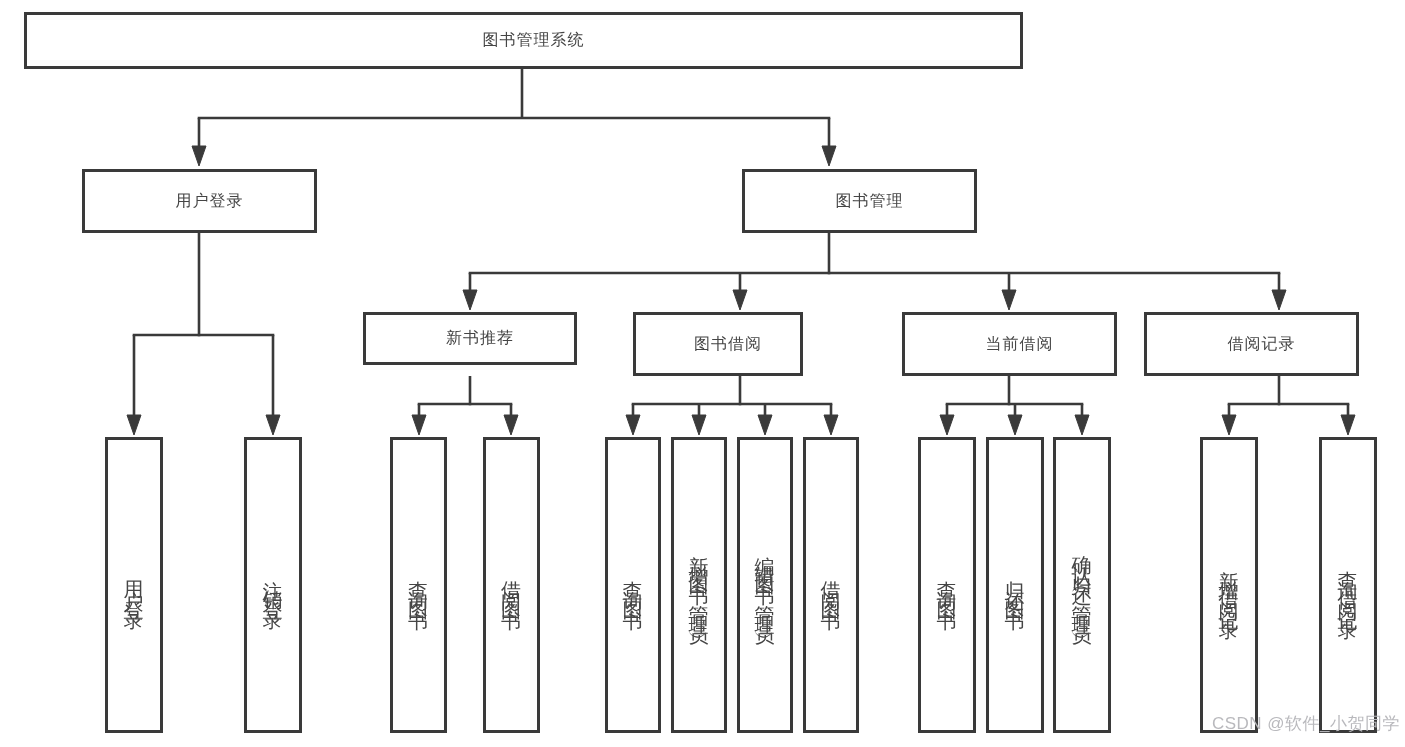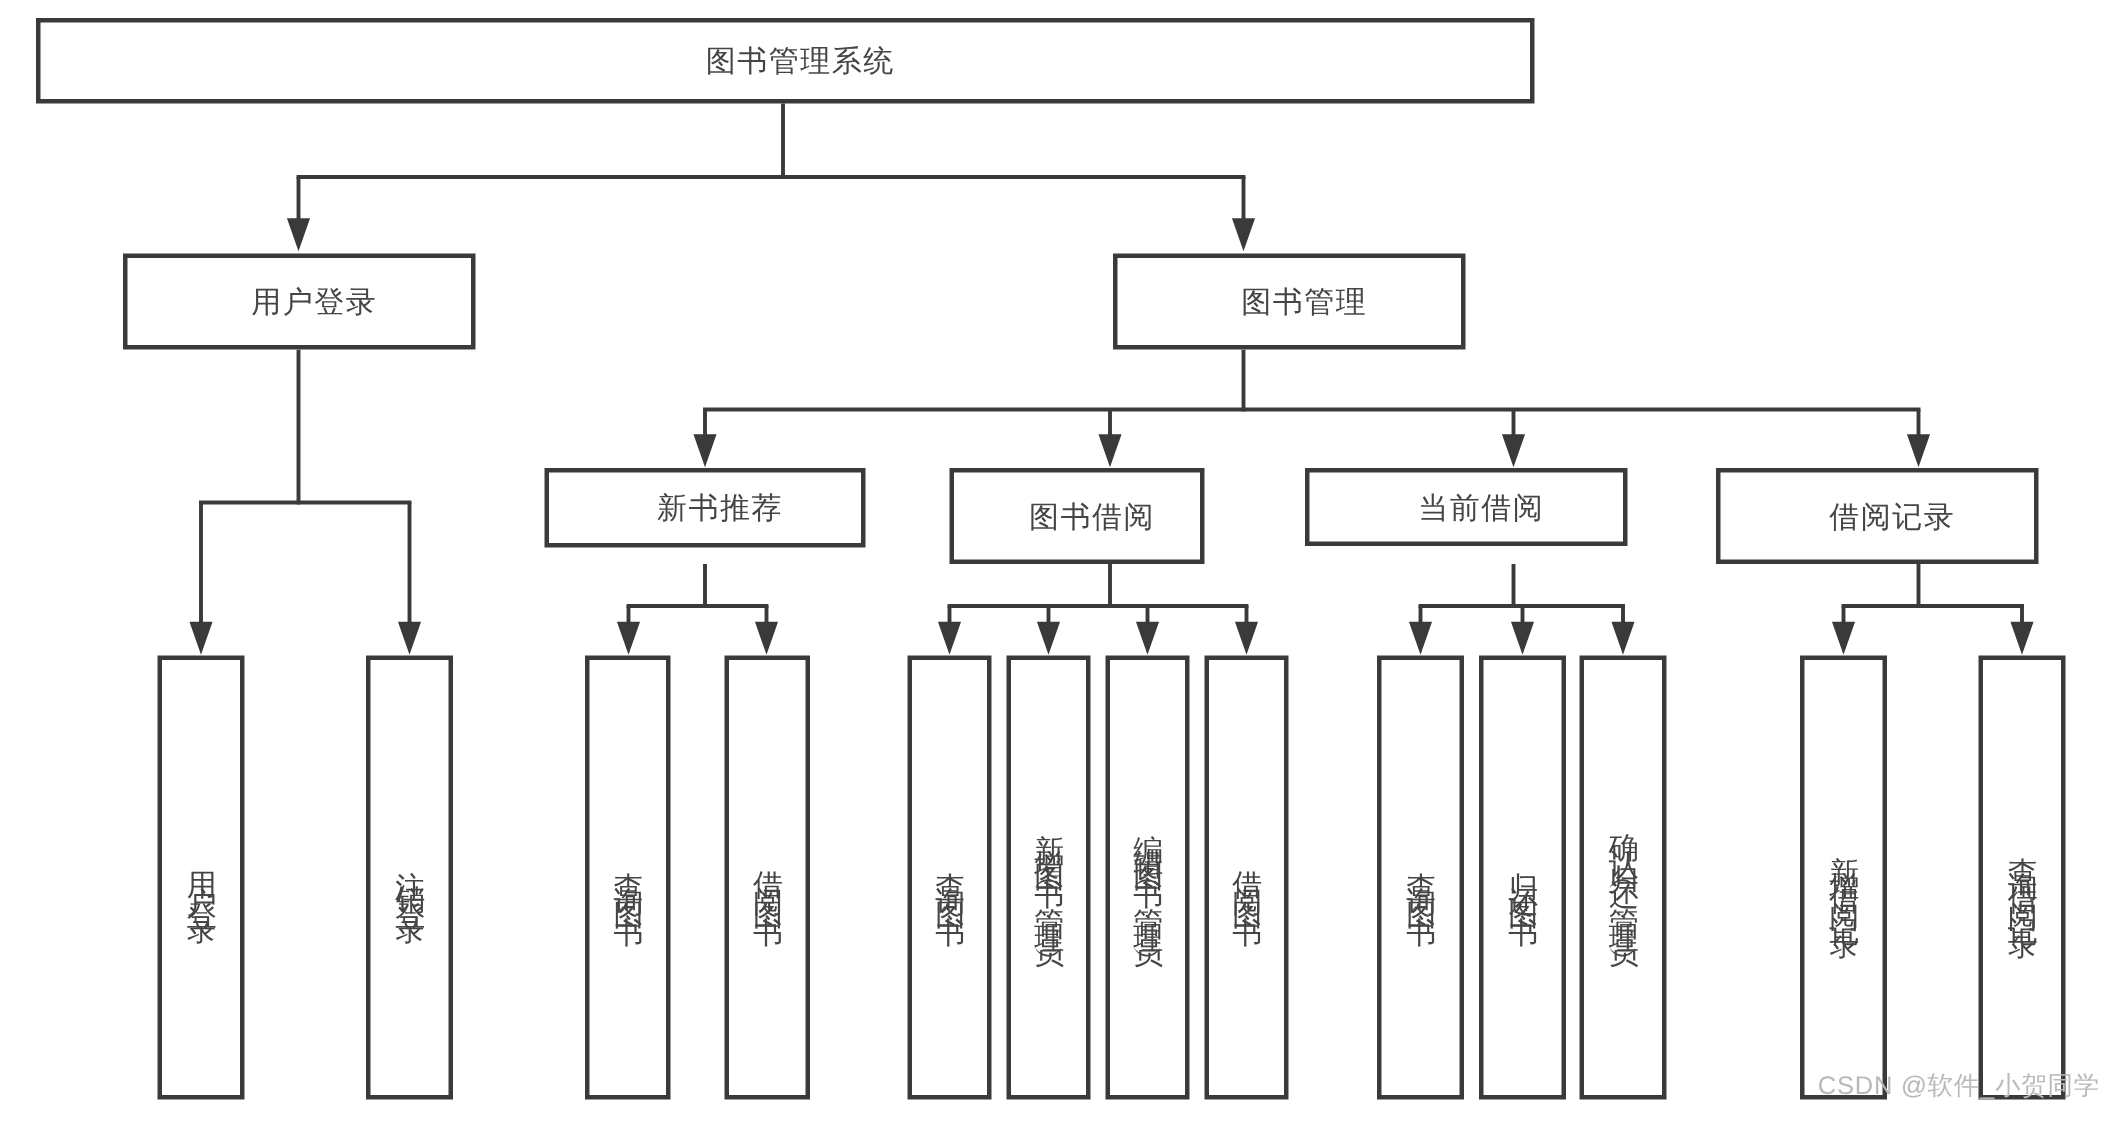--- a/index.html
+++ b/index.html
@@ -22,21 +22,21 @@
     position:absolute;
     box-sizing:border-box;
     background:#fff;
     border:3px solid var(--line);
     display:flex;
     align-items:center;
     justify-content:center;
     z-index:1;
   }
   .hbox{
-    font-size:20px;
+    font-size:16px;
     letter-spacing:1px;
     white-space:nowrap;
     padding-left:20px;
   }
   .vbox{
     writing-mode:vertical-rl;
     text-orientation:mixed;
     font-size:20px;
     letter-spacing:10px;
     line-height:1;
@@ -161,21 +161,21 @@
     </g>
   </svg>
 
   <div class="node hbox" style="left:24px;top:12px;width:999px;height:57px;">图书管理系统</div>
 
   <div class="node hbox" style="left:82px;top:169px;width:235px;height:64px;">用户登录</div>
   <div class="node hbox" style="left:712px;top:169px;width:235px;height:64px;margin-left:30px;">图书管理</div>
 
   <div class="node hbox" style="left:363px;top:312px;width:214px;height:53px;">新书推荐</div>
   <div class="node hbox" style="left:633px;top:312px;width:170px;height:64px;">图书借阅</div>
-  <div class="node hbox" style="left:870px;top:312px;width:215px;height:52px;">当前借阅</div>
+  <div class="node hbox" style="left:902px;top:312px;width:215px;height:64px;">当前借阅</div>
   <div class="node hbox" style="left:1144px;top:312px;width:215px;height:64px;">借阅记录</div>
 
   <div class="node vbox" style="left:105px;top:437px;width:58px;height:296px;">用户登录</div>
   <div class="node vbox" style="left:244px;top:437px;width:58px;height:296px;">注销登录</div>
 
   <div class="node vbox" style="left:390px;top:437px;width:57px;height:296px;">查询图书</div>
   <div class="node vbox" style="left:483px;top:437px;width:57px;height:296px;">借阅图书</div>
 
   <div class="node vbox" style="left:605px;top:437px;width:56px;height:296px;">查询图书</div>
   <div class="node vbox" style="left:671px;top:437px;width:56px;height:296px;">新增图书（管理员）</div>

